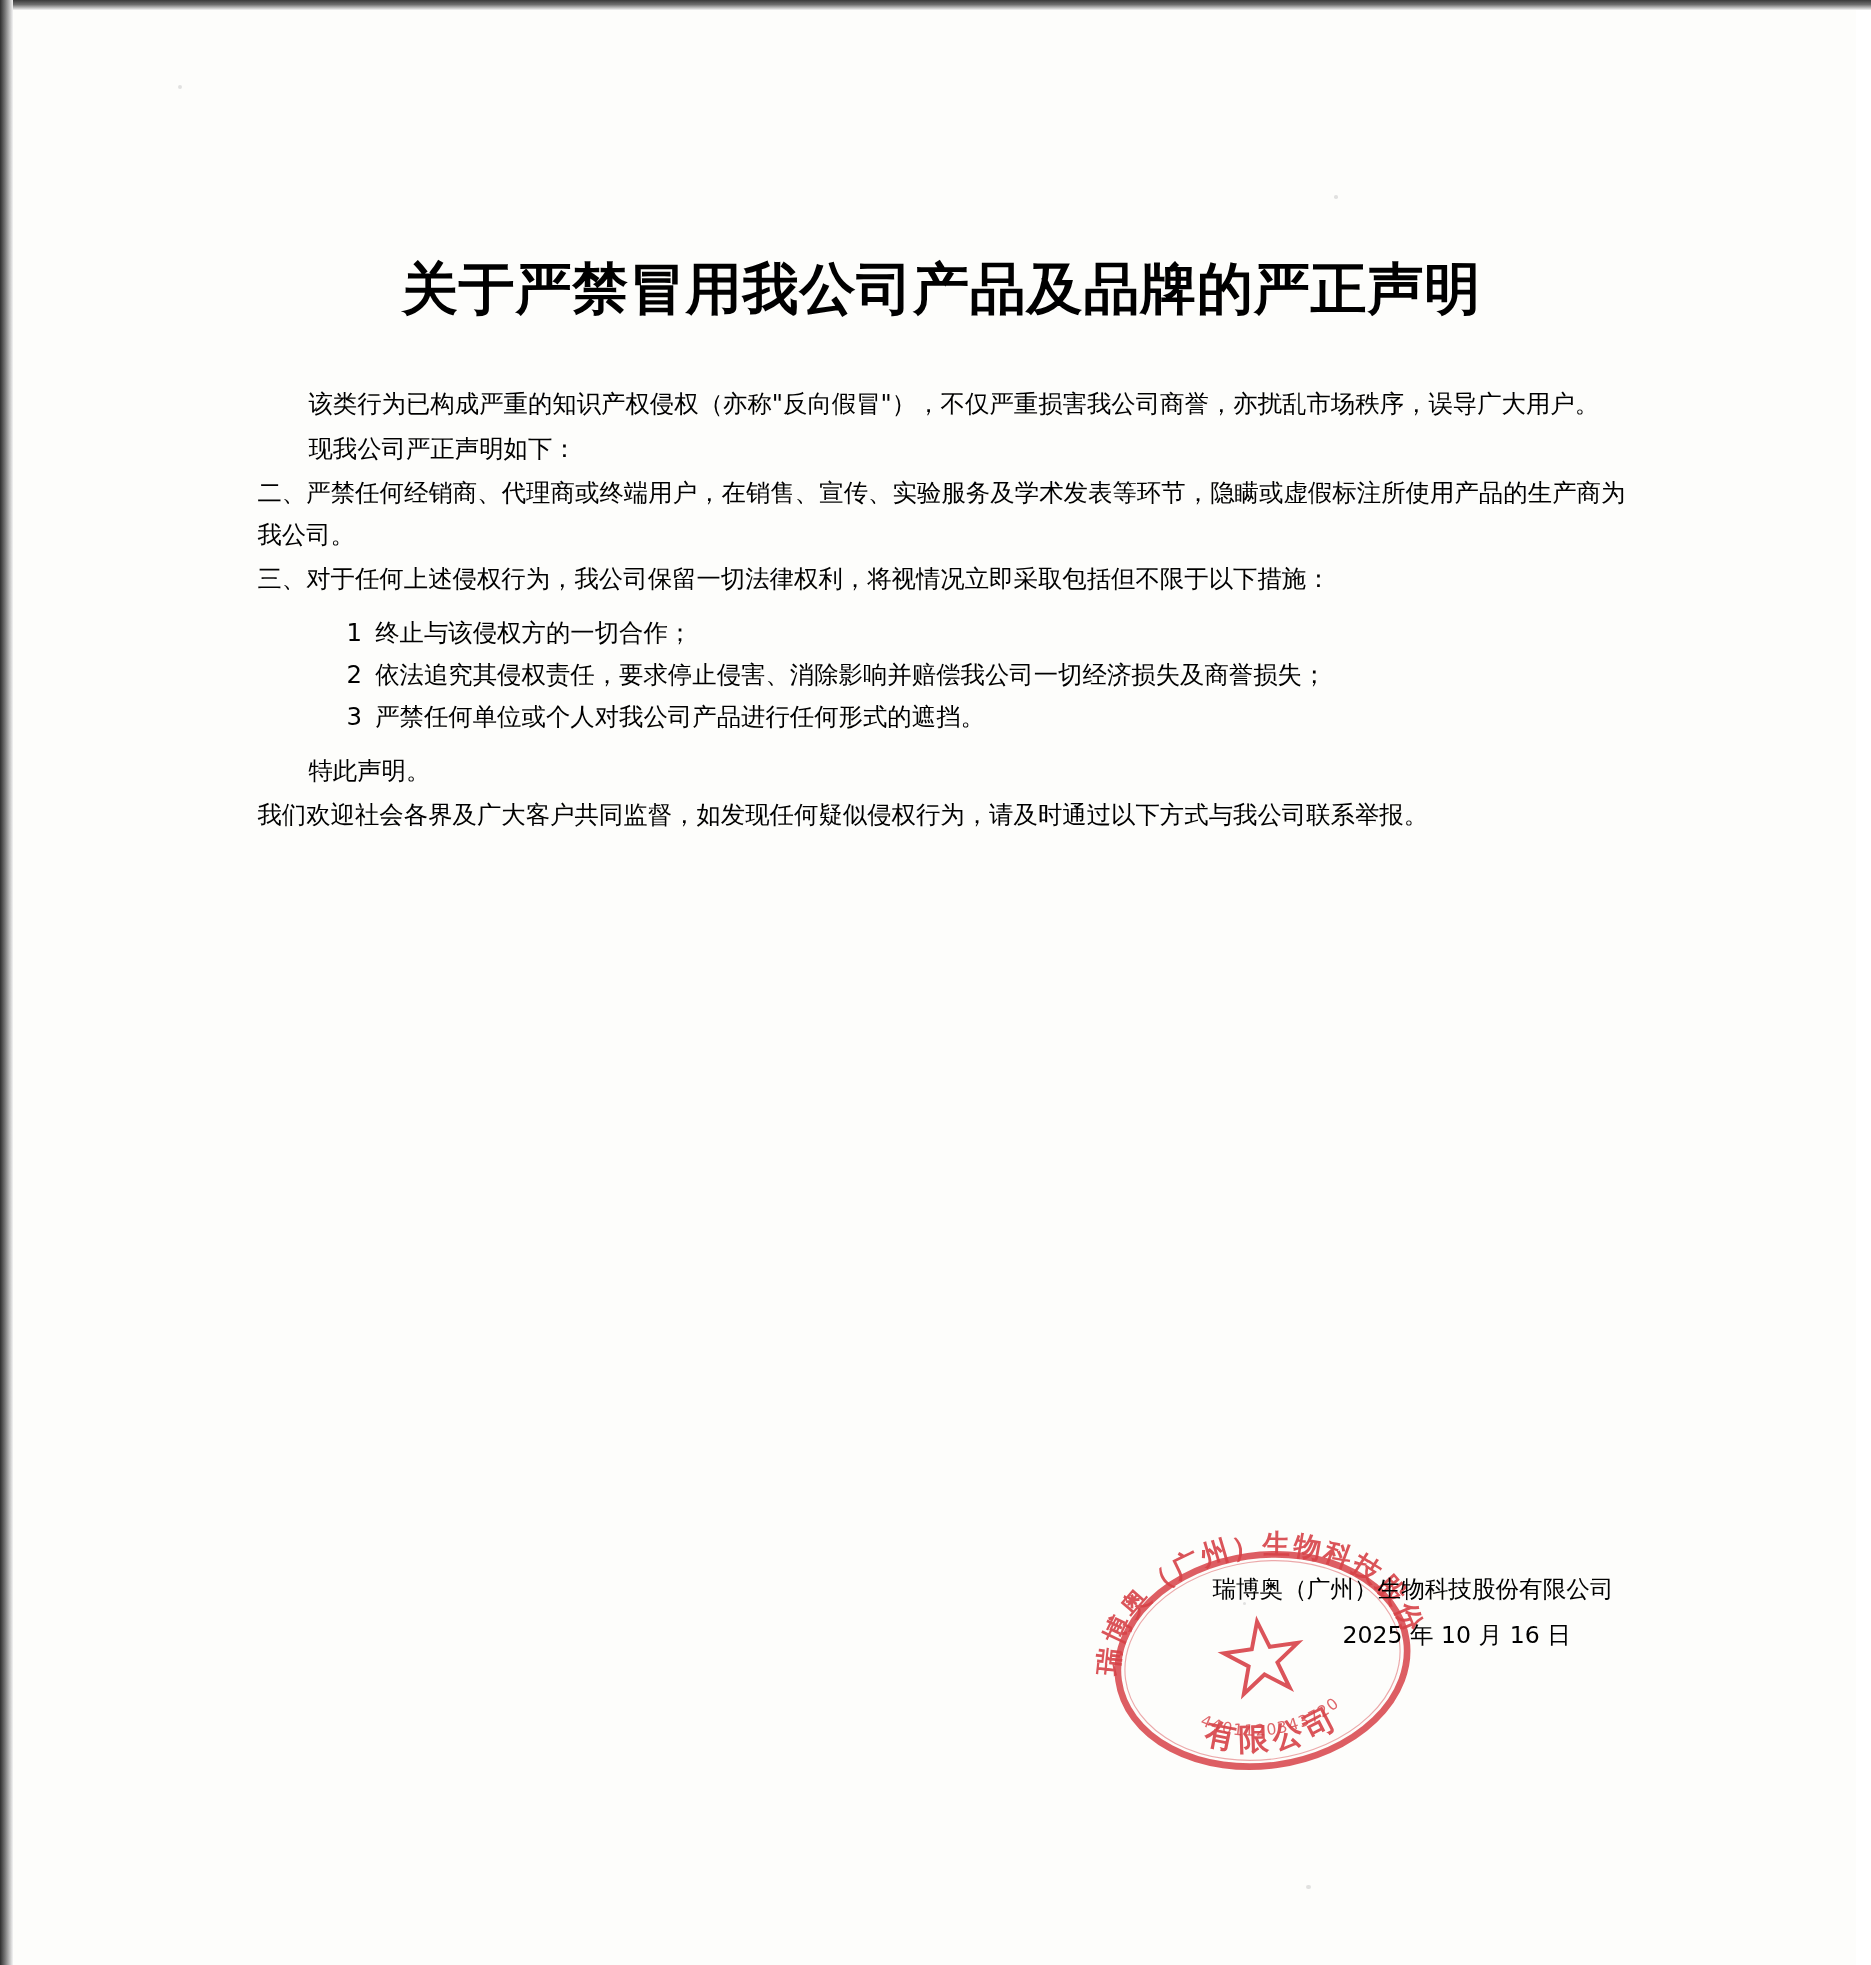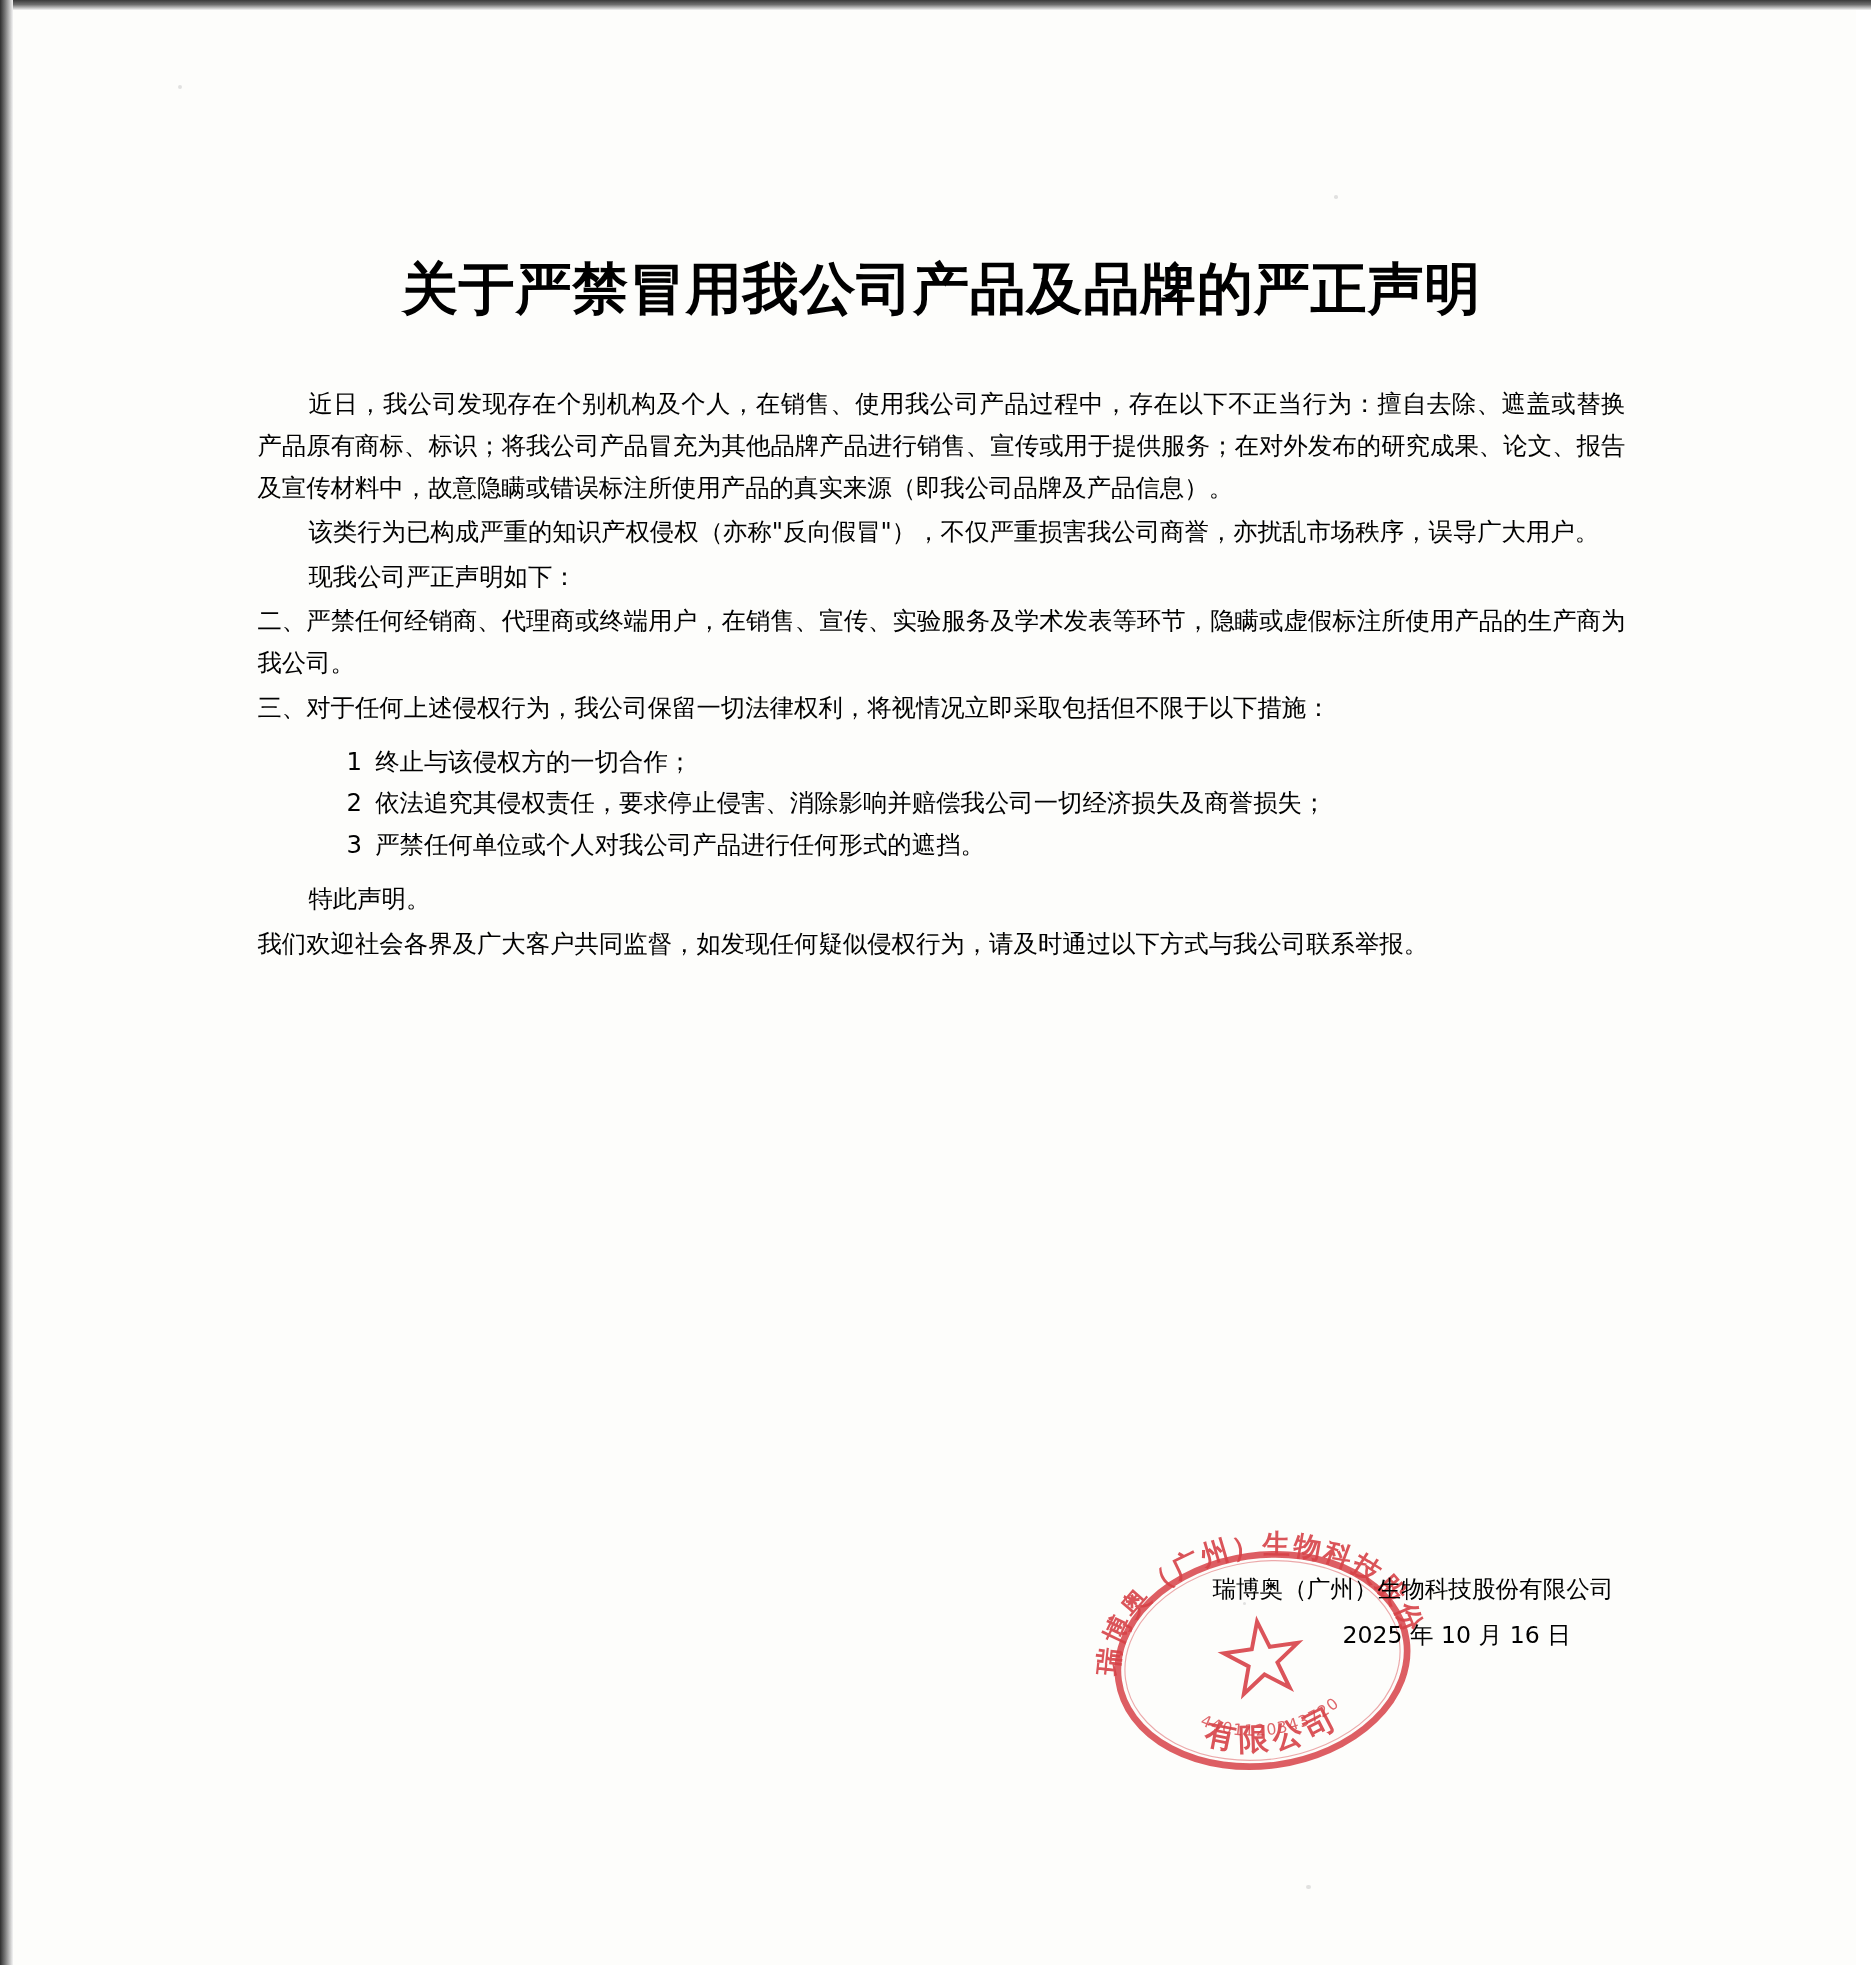--- a/index.html
+++ b/index.html
@@ -141,21 +141,20 @@
   <div class="sheet">
     <div class="speck" style="left:165px; top:75px; width:3.9px; height:3.9px;"></div>
     <div class="speck" style="left:1321px; top:185px; width:3.5px; height:3.5px;"></div>
     <div class="speck" style="left:1293px; top:1875px; width:4.3px; height:4.3px;"></div>
     <div class="speck" style="left:1230px; top:1592px; width:3.1px; height:3.1px;"></div>
 
     <div class="content">
 
       <h1 class="doc-title">关于严禁冒用我公司产品及品牌的严正声明</h1>
 
-      <p class="para indent">近日，我公司发现存在个别机构及个人，在销售、使用我公司产品过程中，存在以下不正当行为：擅自去除、遮盖或替换产品原有商标、标识；将我公司产品冒充为其他品牌产品进行销售、宣传或用于提供服务；在对外发布的研究成果、论文、报告及宣传材料中，故意隐瞒或错误标注所使用产品的真实来源（即我公司品牌及产品信息）。</p>
 
       <p class="para indent">该类行为已构成严重的知识产权侵权（亦称"反向假冒"），不仅严重损害我公司商誉，亦扰乱市场秩序，误导广大用户。</p>
 
       <p class="para indent">现我公司严正声明如下：</p>
 
 
       <p class="para hang">二、严禁任何经销商、代理商或终端用户，在销售、宣传、实验服务及学术发表等环节，隐瞒或虚假标注所使用产品的生产商为我公司。</p>
 
       <p class="para hang">三、对于任何上述侵权行为，我公司保留一切法律权利，将视情况立即采取包括但不限于以下措施：</p>
 

